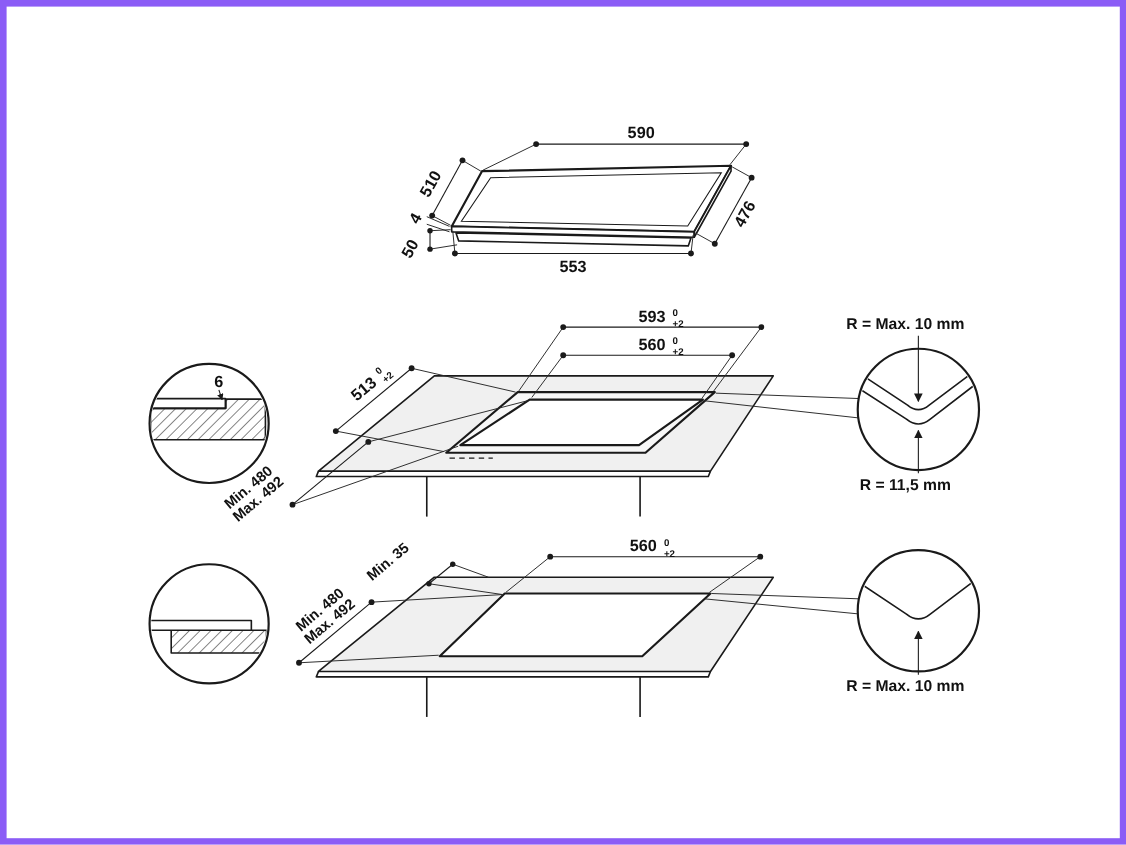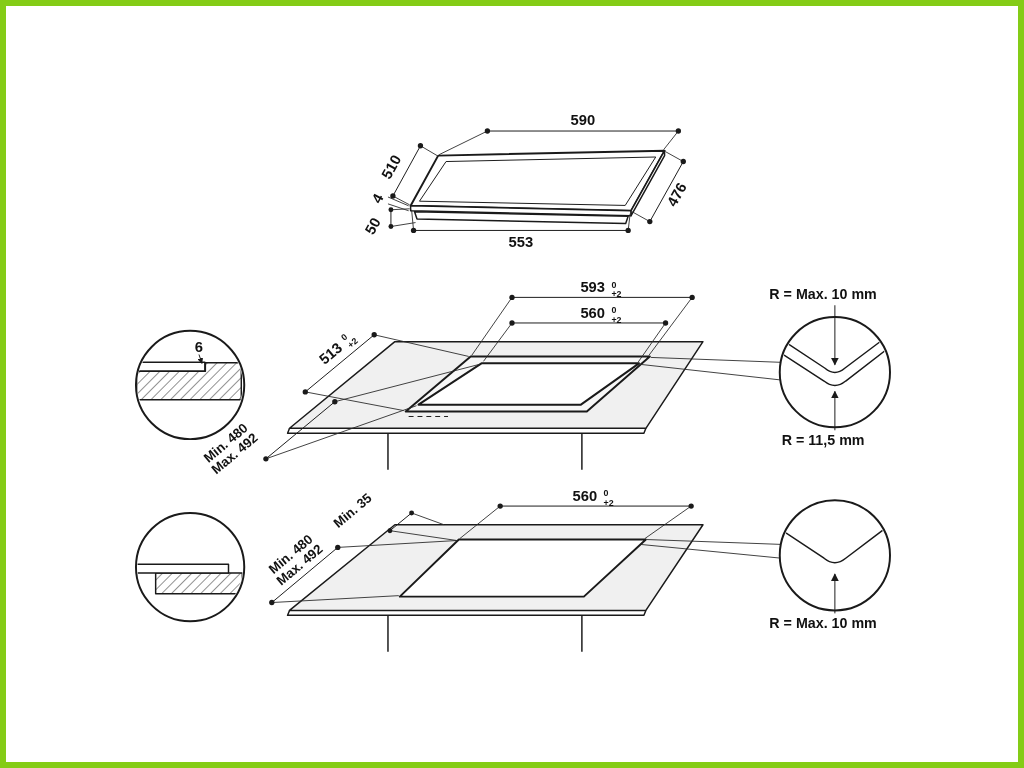--- a/index.html
+++ b/index.html
@@ -1,16 +1,16 @@
 <!DOCTYPE html>
 <html><head>
 <meta charset="utf-8">
 <style>
   html,body{margin:0;padding:0;background:#ffffff;}
-  .page{width:1024px;height:768px;box-sizing:border-box;border:6px solid #84cc16;background:#fff;}
+  .page{width:1024px;height:768px;box-sizing:border-box;border:6px solid #8b5cf6;background:#fff;}
   svg{display:block;}
   .dim {font:bold 15px "Liberation Sans","DejaVu Sans",sans-serif; fill:#111;}
   .tol {font:bold 9px  "Liberation Sans","DejaVu Sans",sans-serif; fill:#111;}
   .med {font:bold 13.5px "Liberation Sans","DejaVu Sans",sans-serif; fill:#111;}
   .rtxt{font:bold 14.5px "Liberation Sans","DejaVu Sans",sans-serif; fill:#111;}
   .ln  {stroke:#1a1a1a;stroke-width:1;}
   .ext {stroke:#2a2a2a;stroke-width:0.9;}
   .out {stroke:#1a1a1a;stroke-width:2;stroke-linejoin:round;}
   .out15{stroke:#1a1a1a;stroke-width:1.5;stroke-linejoin:round;}
   .dot {fill:#1a1a1a;}

